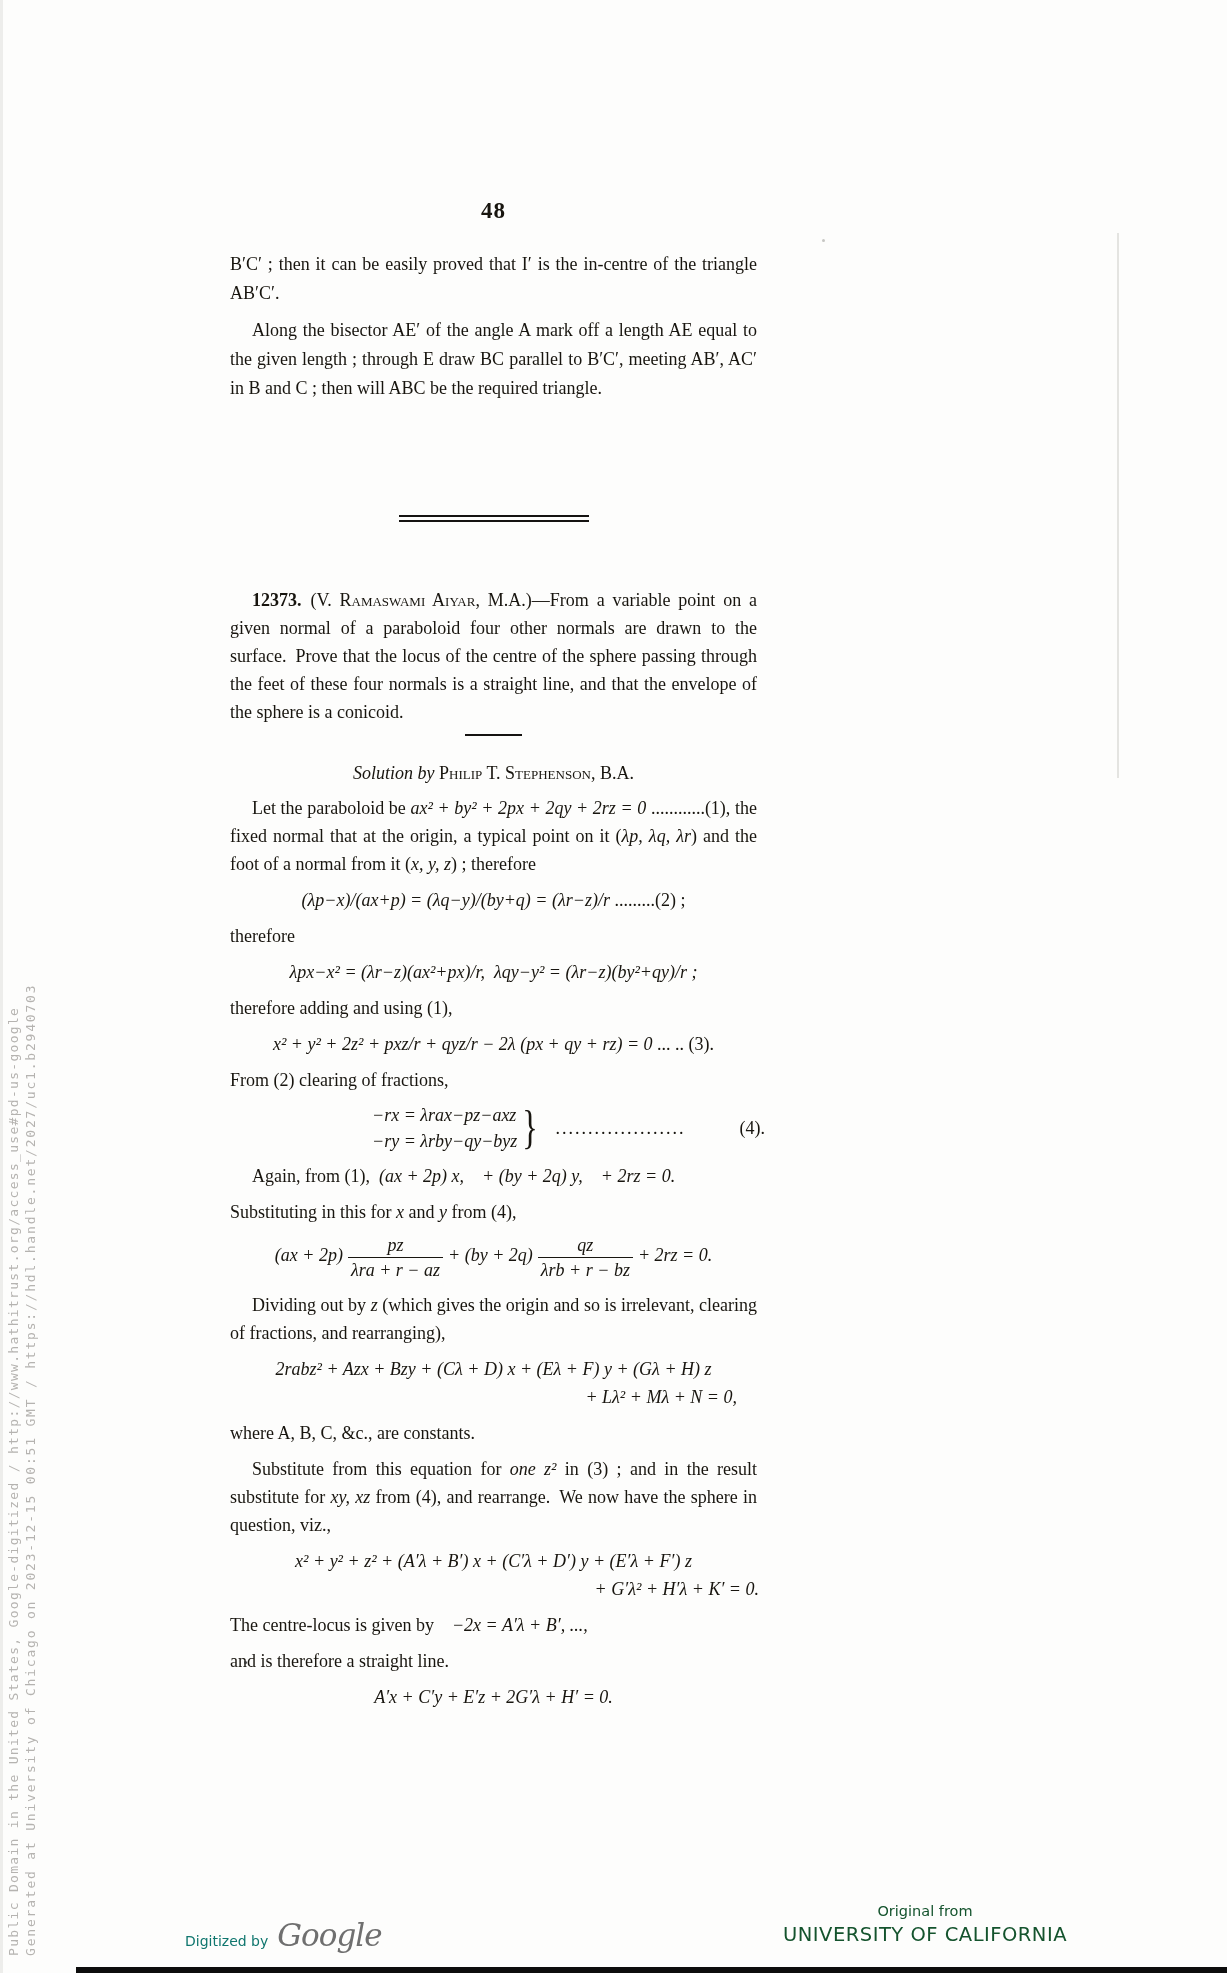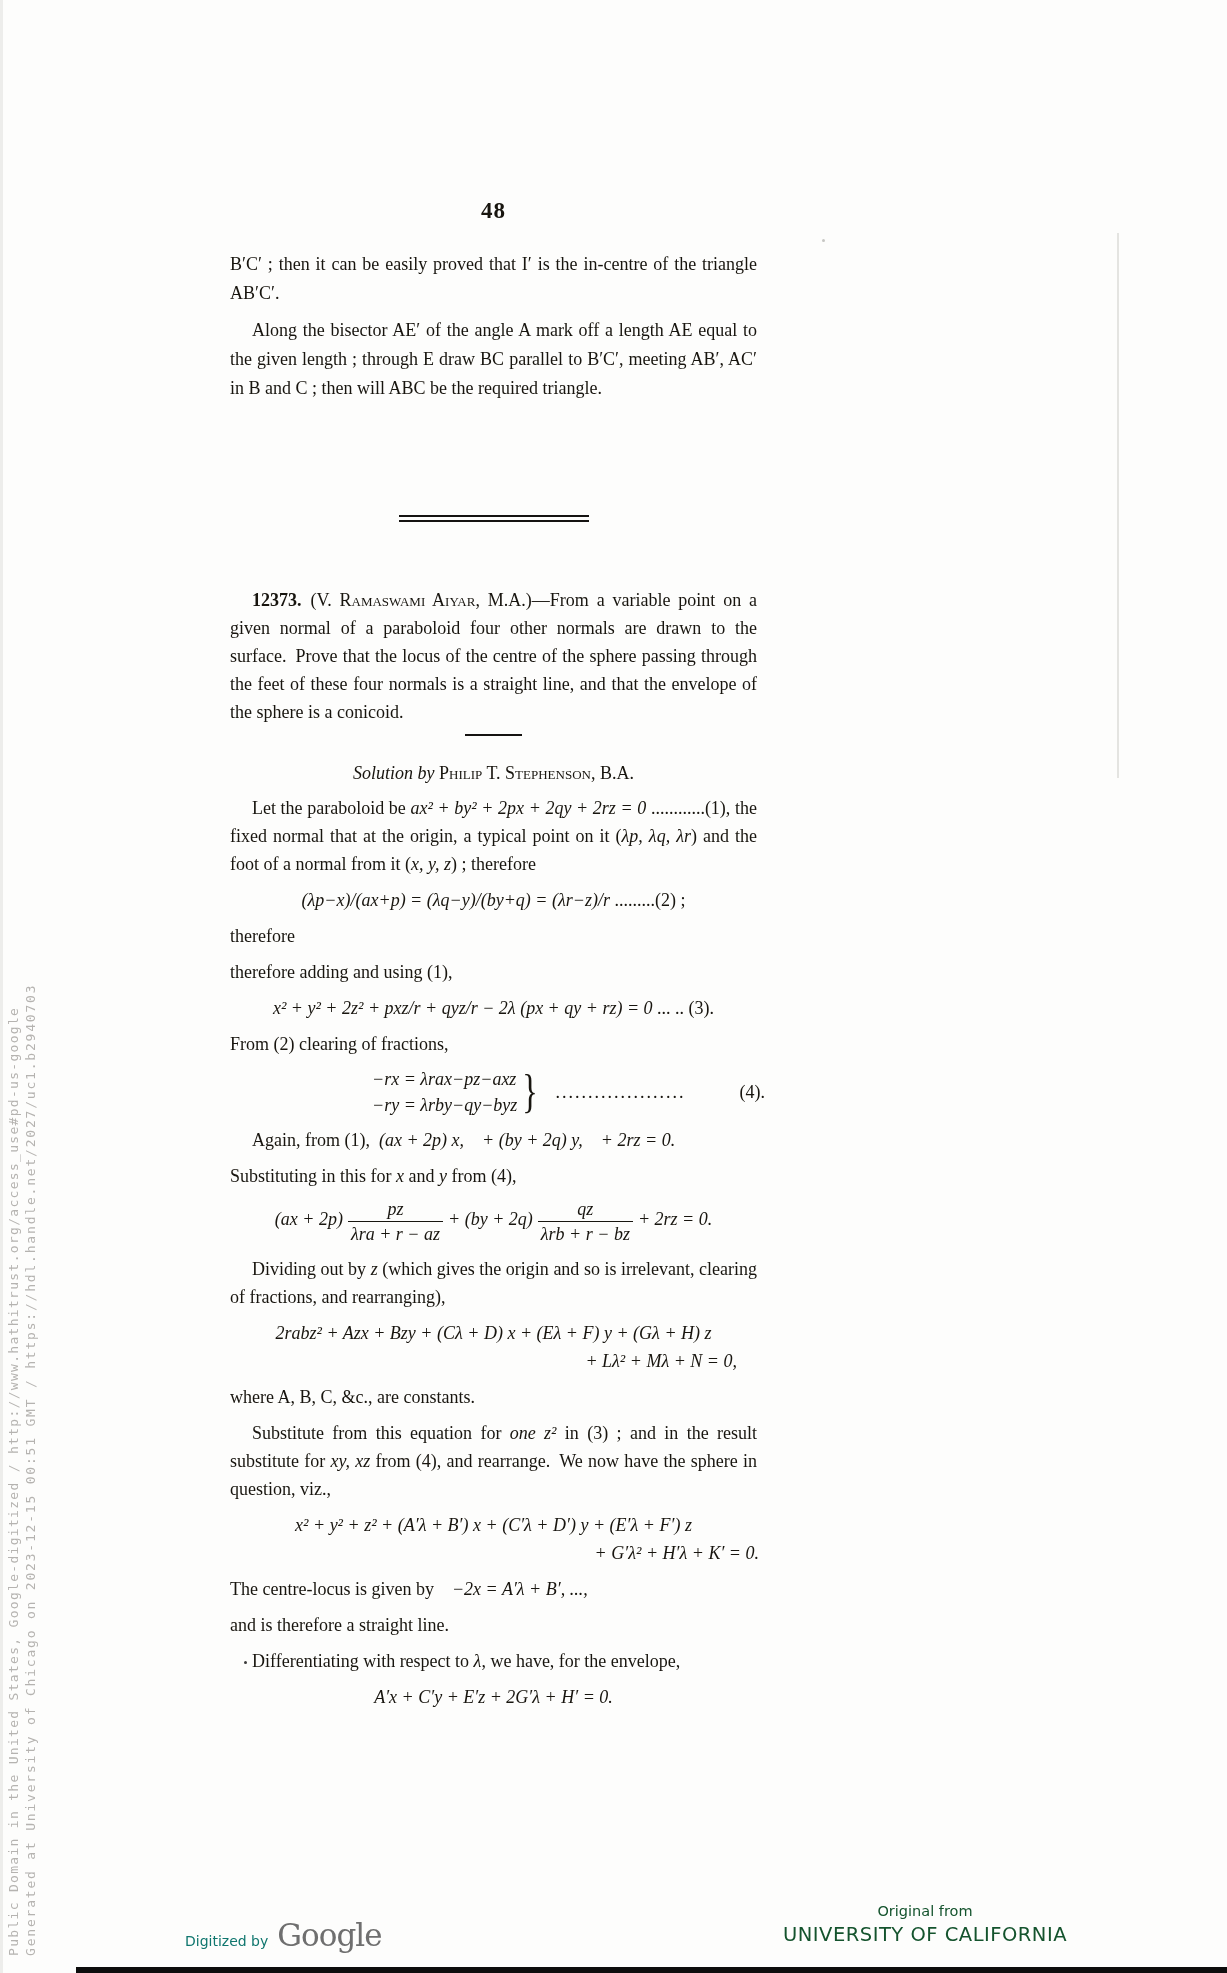--- a/index.html
+++ b/index.html
@@ -48,21 +48,21 @@
   .frac .den{display:block;border-top:1.5px solid #18150f;line-height:25px;padding:0 3px;}
 
   .stray-dot{position:absolute;left:244px;top:1661px;width:3px;height:3px;border-radius:50%;background:#3a3a3a;}
   .artifact-vline{position:absolute;left:1117px;top:233px;width:1.5px;height:545px;background:#e4e4e1;}
   .artifact-speck{position:absolute;left:822px;top:239px;width:3px;height:3px;border-radius:50%;background:#c6c6c3;}
 
   
   .footer-left{position:absolute;left:185px;top:1917px;display:flex;align-items:baseline;gap:9px;
                font-family:"DejaVu Sans","Liberation Sans",sans-serif;}
   .digitized{font-size:14px;color:#0f766e;}
-  .google-logo{font-family:"DejaVu Serif",serif;font-size:31px;color:#6f6f6f;letter-spacing:-1px;}
+  .google-logo{font-family:"DejaVu Serif",serif;font-size:31px;color:#6f6f6f;letter-spacing:-1px;font-style:italic;}
   .footer-right{position:absolute;left:770px;top:1900px;width:310px;text-align:center;
                 font-family:"DejaVu Sans","Liberation Sans",sans-serif;color:#14532d;}
   .original-from{font-size:14.5px;line-height:22px;}
   .university{font-size:19.5px;line-height:26px;letter-spacing:0.5px;}
   .bottom-bar{position:absolute;left:76px;right:0;bottom:0;height:6px;background:#0d0d0d;}
 </style>
 </head>
 <body>
 
 <div class="page">
@@ -85,20 +85,21 @@
 
     <div class="solution-by"><span class="it">Solution by</span>
       <span class="sc">Philip T. Stephenson, B.A.</span></div>
 
     <p class="para indent sol sol-start"><span>Let the paraboloid be </span><span class="m">ax² + by² + 2px + 2qy + 2rz = 0</span><span> ............(1), the fixed normal that at the origin, a typical point on it (</span><span class="m">λp, λq, λr</span><span>) and the foot of a normal from it (</span><span class="m">x, y, z</span><span>) ;  therefore</span></p>
 
     <div class="eq sol"><span class="m">(λp−x)/(ax+p) = (λq−y)/(by+q) = (λr−z)/r</span><span> .........(2) ;</span></div>
 
     <p class="para sol">therefore</p>
 
+    <div class="eq sol m">λpx−x² = (λr−z)(ax²+px)/r, λqy−y² = (λr−z)(by²+qy)/r ;</div>
 
     <p class="para sol">therefore adding and using (1),</p>
 
     <div class="eq sol"><span class="m">x² + y² + 2z² + pxz/r + qyz/r − 2λ (px + qy + rz) = 0</span><span> ... .. (3).</span></div>
 
     <p class="para sol">From (2) clearing of fractions,</p>
 
     <div class="eq4-row">
       <div class="eq4-sp1"></div>
       <div class="eq4-stack">
@@ -125,21 +126,20 @@
 
     <p class="para indent sol"><span>Substitute from this equation for </span><span class="m">one z²</span><span> in (3) ;  and  in the result substitute for </span><span class="m">xy, xz</span><span> from (4), and rearrange. We now have the sphere in question, viz.,</span></p>
 
     <div class="eq sol m">x² + y² + z² + (A′λ + B′) x + (C′λ + D′) y + (E′λ + F′) z</div>
     <div class="eq-right3 sol m">+ G′λ² + H′λ + K′ = 0.</div>
 
     <p class="para sol"><span>The centre-locus is given by </span><span class="m">−2x = A′λ + B′,  ...,</span></p>
 
     <p class="para sol">and is therefore a straight line.</p>
 
-    <p class="para indent sol"><span>Differentiating with respect to </span><span class="m">λ</span><span>, we have, for the envelope,</span></p>
 
     <div class="eq sol m">A′x + C′y + E′z + 2G′λ + H′ = 0.</div>
 
   </div>
 
   <div class="stray-dot"></div>
   <div class="artifact-vline"></div>
   <div class="artifact-speck"></div>
 
   <div class="footer-left">

